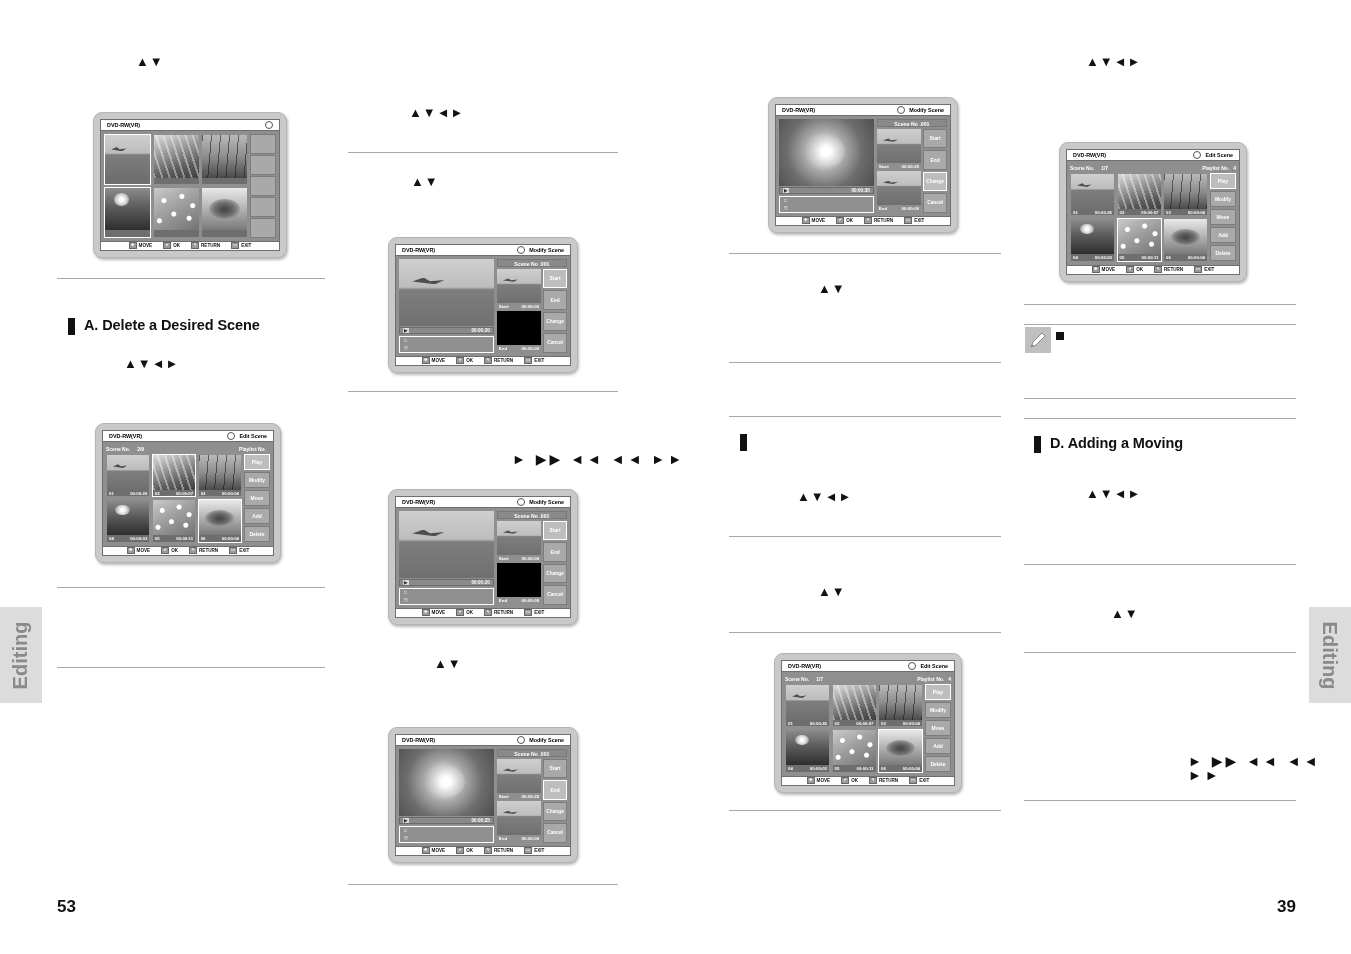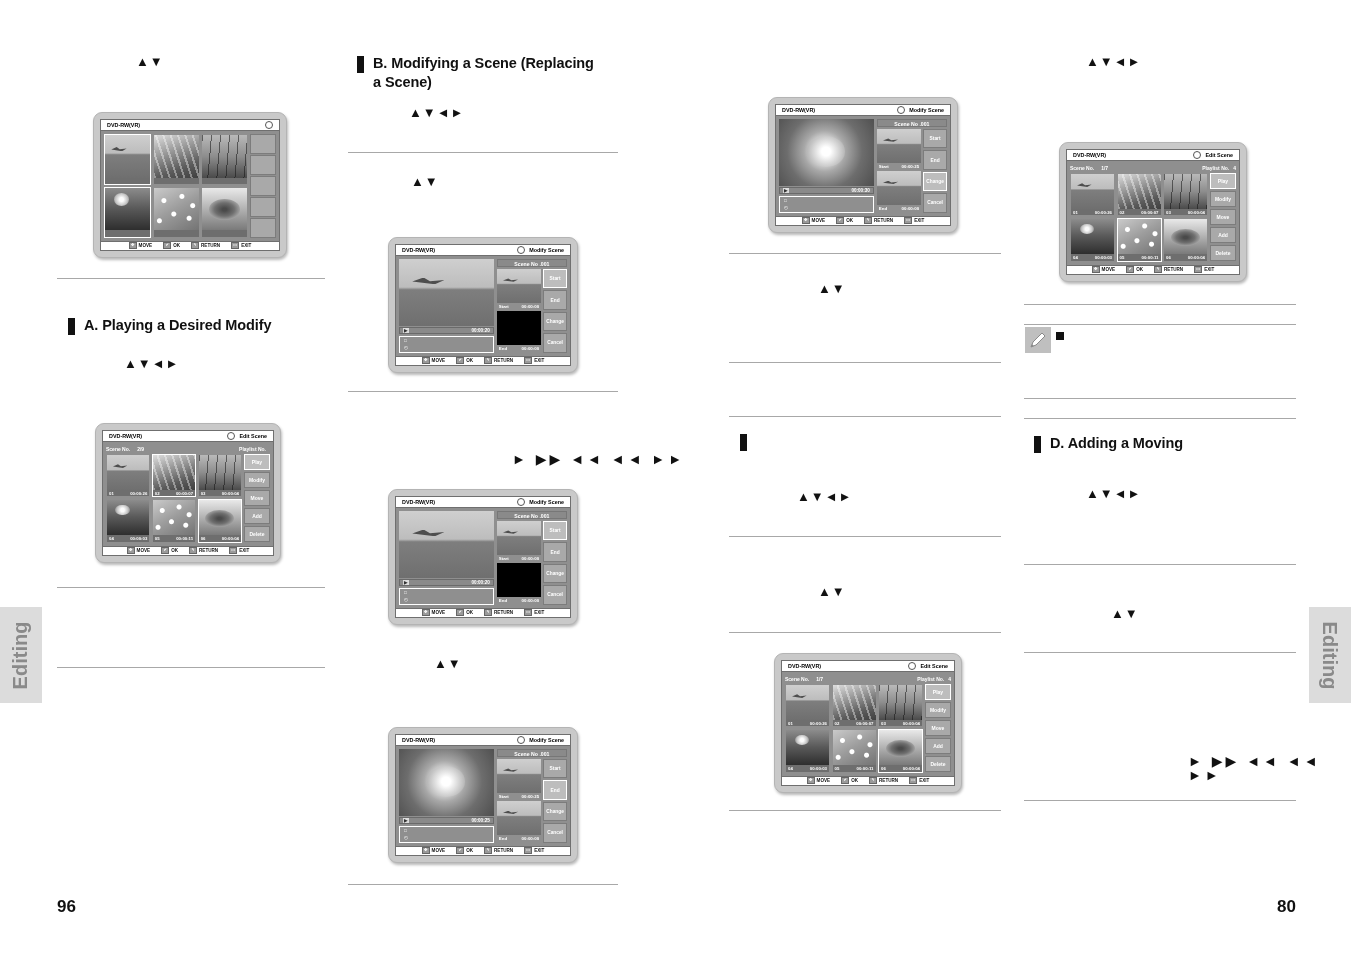--- a/index.html
+++ b/index.html
@@ -172,22 +172,22 @@
 <body>
 
 <div class="page">
 
   <div class="side-tab tab-left">
     <span>Editing</span>
   </div>
   <div class="side-tab tab-right">
     <span>Editing</span>
   </div>
-  <div class="pagenum pn-left">96</div>
-  <div class="pagenum pn-right">80</div>
+  <div class="pagenum pn-left">53</div>
+  <div class="pagenum pn-right">39</div>
 
   <div class="arrows" style="left:136px;top:55px;">▲▼</div>
 
   <div class="osd" id="screen-index1" style="left:93px;top:112px;width:194px;height:146px;">
       <div class="osd-inner">
         <div class="osd-title" style="height: 11px; font-size: 5.4px;">
           <div class="t-left">DVD-RW(VR)</div>
           <div class="t-right">
             <span class="disc"></span>
           </div>
@@ -263,21 +263,21 @@
             <span>EXIT</span>
           </div>
         </div>
       </div>
     </div>
 
   <div class="rule" style="left:57px;top:278px;width:268px;"></div>
 
   <div class="heading" style="left:68px;top:316px;width:260px;">
     <div class="bar" style="height:17px;"></div>
-    <div class="htext">A. Playing a Desired Modify</div>
+    <div class="htext">A. Delete a Desired Scene</div>
   </div>
 
   <div class="arrows" style="left:124px;top:357px;">▲▼◄►</div>
 
   <div class="osd" id="screen-edit-a" style="left:95px;top:423px;width:186px;height:140px;">
       <div class="osd-inner">
         <div class="osd-title" style="height: 11px; font-size: 5.4px;">
           <div class="t-left">DVD-RW(VR)</div>
           <div class="t-right">
             <span class="disc"></span>
@@ -378,25 +378,20 @@
             <span class="foot-key" style="width: 6px; height: 5.4px; font-size: 4px;">▭</span>
             <span>EXIT</span>
           </div>
         </div>
       </div>
     </div>
 
   <div class="rule" style="left:57px;top:587px;width:268px;"></div>
   <div class="rule" style="left:57px;top:667px;width:268px;"></div>
 
-  <div class="heading" style="left:357px;top:54px;width:250px;">
-    <div class="bar" style="height:17px;"></div>
-    <div class="htext" style="white-space:pre-line;">B. Modifying a Scene (Replacing
-a Scene)</div>
-  </div>
 
   <div class="arrows" style="left:409px;top:106px;">▲▼◄►</div>
 
   <div class="rule" style="left:348px;top:152px;width:270px;"></div>
 
   <div class="arrows" style="left:411px;top:175px;">▲▼</div>
 
   <div class="osd" id="screen-modify1" style="left:388px;top:237px;width:190px;height:136px;">
       <div class="osd-inner">
         <div class="osd-title" style="height: 11px; font-size: 5.4px;">

